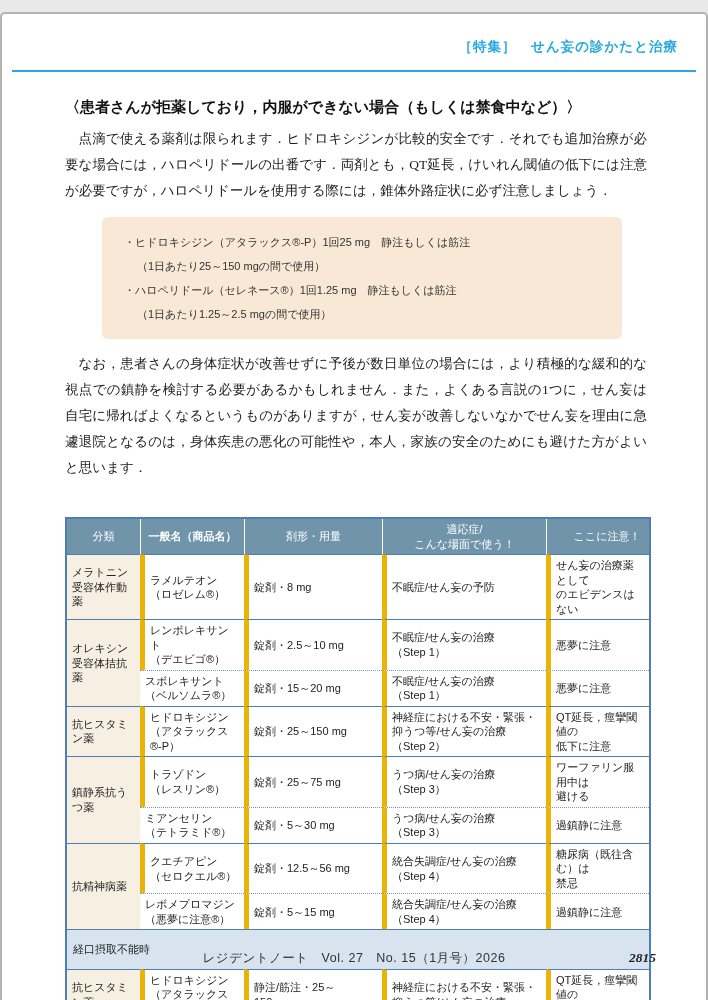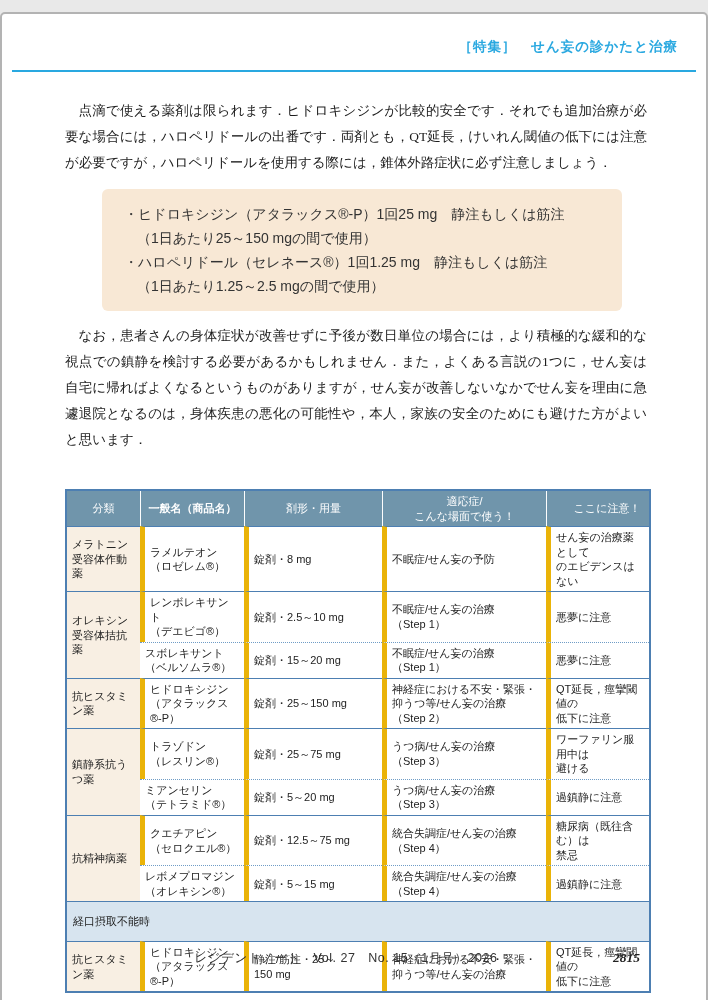--- a/index.html
+++ b/index.html
@@ -26,21 +26,21 @@
     font-family:"Liberation Sans", sans-serif; margin-bottom:9px;
   }
   p.para {
     font-family:"Liberation Serif", serif; font-size:13.5px; line-height:26px;
     color:#1c1c1c; text-align:justify; text-indent:1em;
   }
   .callout {
     margin:13px 0 12px 37px; width:520px;
     background:#f8e8d5; border-radius:6px;
     padding:13px 16px 13px 22px;
-    font-size:14px; line-height:24px; color:#333;
+    font-size:11px; line-height:24px; color:#333;
   }
   .callout .line.indent { padding-left:13px; }
   
   .table-block { margin-top:36px; }
   .table-title { margin-bottom:8px; display:flex; align-items:center; }
   .badge {
     background:#2b4a7d; color:#fff; font-size:11.5px; font-weight:bold;
     border-radius:10px; padding:2px 9px 3px; line-height:1;
   }
   .table-title-text { font-size:14px; font-weight:bold; color:#111; margin-left:8px; }
@@ -61,41 +61,42 @@
     white-space:pre-line; background:#fff;
   }
   table.drugs td:first-child { border-left:none; }
   table.drugs td.cat { background:#f8efe3; }
   table.drugs tr.cont td { border-top:1px dotted #6f9cc6; }
   table.drugs td.section {
     background:#d7e4ef; font-weight:normal; padding:12px 6px; color:#222;
   }
   
   .footer {
-    position:absolute; left:0; right:16px; bottom:40px; height:20px;
+    position:absolute; left:0; right:0; bottom:40px; height:20px;
   }
   .journal {
     display:block; text-align:center; font-size:12.5px; color:#333;
     letter-spacing:0.5px;
   }
   .page-num {
     position:absolute; right:50px; top:0;
     font-family:"Liberation Serif", serif; font-style:italic; font-weight:bold;
     font-size:13.5px; color:#222;
   }
 </style>
 </head>
 <body>
 
 <div class="page">
 
   <div class="feature-head">［特集］　せん妄の診かたと治療</div>
   <div class="head-rule"></div>
 
   <div class="content">
+    <h2 class="sec-head">〈患者さんが拒薬しており，内服ができない場合（もしくは禁食中など）〉</h2>
     <p class="para">点滴で使える薬剤は限られます．ヒドロキシジンが比較的安全です．それでも追加治療が必要な場合には，ハロペリドールの出番です．両剤とも，QT延長，けいれん閾値の低下には注意が必要ですが，ハロペリドールを使用する際には，錐体外路症状に必ず注意しましょう．</p>
 
     <div class="callout" id="callout">
         <div class="line">・ヒドロキシジン（アタラックス®-P）1回25 mg　静注もしくは筋注</div>
         <div class="line indent">（1日あたり25～150 mgの間で使用）</div>
         <div class="line">・ハロペリドール（セレネース®）1回1.25 mg　静注もしくは筋注</div>
         <div class="line indent">（1日あたり1.25～2.5 mgの間で使用）</div>
       </div>
 
     <p class="para">なお，患者さんの身体症状が改善せずに予後が数日単位の場合には，より積極的な緩和的な視点での鎮静を検討する必要があるかもしれません．また，よくある言説の1つに，せん妄は自宅に帰ればよくなるというものがありますが，せん妄が改善しないなかでせん妄を理由に急遽退院となるのは，身体疾患の悪化の可能性や，本人，家族の安全のためにも避けた方がよいと思います．</p>
@@ -158,38 +159,38 @@
 （レスリン®）</td>
               <td>錠剤・25～75 mg</td>
               <td>うつ病/せん妄の治療
 （Step 3）</td>
               <td>ワーファリン服用中は
 避ける</td>
             </tr>
             <tr class="cont">
               <td>ミアンセリン
 （テトラミド®）</td>
-              <td>錠剤・5～20 mg</td>
+              <td>錠剤・5～30 mg</td>
               <td>うつ病/せん妄の治療
 （Step 3）</td>
               <td>過鎮静に注意</td>
             </tr>
             <tr>
               <td class="cat" rowspan="2">抗精神病薬</td>
               <td>クエチアピン
 （セロクエル®）</td>
-              <td>錠剤・12.5～75 mg</td>
+              <td>錠剤・12.5～56 mg</td>
               <td>統合失調症/せん妄の治療
 （Step 4）</td>
               <td>糖尿病（既往含む）は
 禁忌</td>
             </tr>
             <tr class="cont">
               <td>レボメプロマジン
-（オレキシン®）</td>
+（悪夢に注意®）</td>
               <td>錠剤・5～15 mg</td>
               <td>統合失調症/せん妄の治療
 （Step 4）</td>
               <td>過鎮静に注意</td>
             </tr>
             <tr>
               <td colspan="5" class="section">経口摂取不能時</td>
             </tr>
             <tr>
               <td class="cat" rowspan="1">抗ヒスタミン薬</td>

